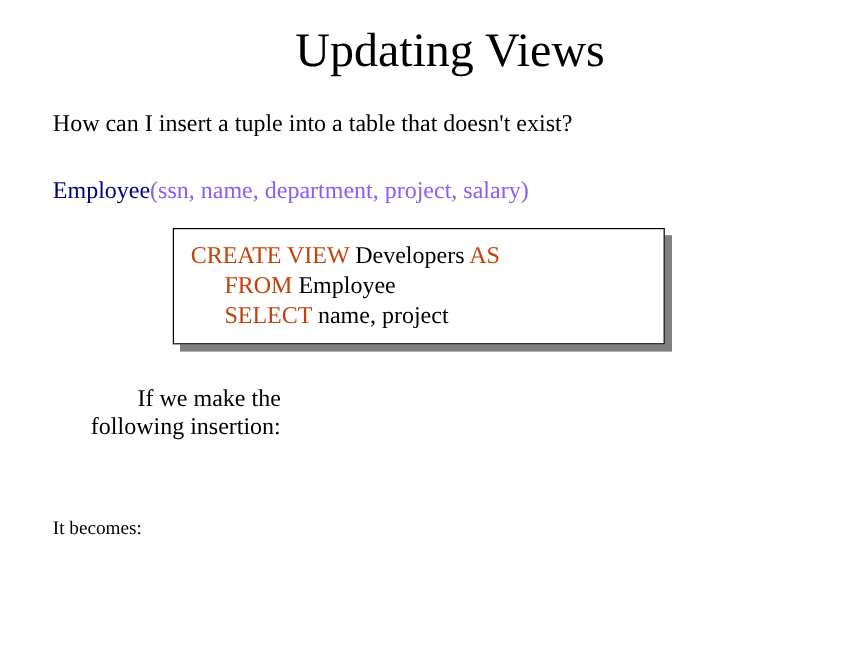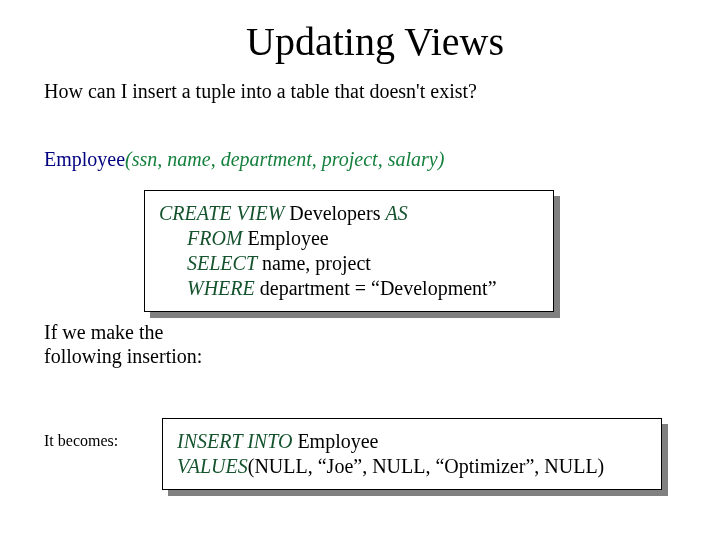--- a/index.html
+++ b/index.html
@@ -22,57 +22,58 @@
     top: 18px;
     left: 0;
     width: 100%;
     text-align: center;
     font-size: 40px;
     font-weight: normal;
     padding-left: 15px;
   }
   .intro {
     position: absolute;
-    top: 80px;
+    top: 92px;
     left: 44px;
     font-size: 20px;
   }
   .schema {
     position: absolute;
     top: 148px;
     left: 44px;
     font-size: 20px;
   }
   .schema .rel { color: #000080; }
-  .schema .attrs { color: #15803d; font-style: italic; }
+  .schema .attrs { color: #8b5cf6; }
 
   .shadow-box {
     position: absolute;
     background: #ffffff;
     border: 1.5px solid #000;
     box-shadow: 6px 6px 0 0 #808080;
     padding: 10px 14px;
     font-size: 20px;
     line-height: 1.25;
   }
-  .kw { color: #14532d; font-style: italic; }
+  .kw { color: #c2410c; }
   .indent { padding-left: 28px; display: block; }
 
   .box1 {
     top: 190px;
     left: 144px;
     width: 380px;
   }
   .label-if {
     position: absolute;
     top: 320px;
     left: 44px;
     font-size: 20px;
     width: 190px;
     line-height: 1.2;
+    text-align: right;
   }
   .box2 {
     top: 324px;
     left: 266px;
     width: 280px;
   }
   .label-becomes {
     position: absolute;
     top: 432px;
     left: 44px;
@@ -94,26 +95,21 @@
   <div class="intro">How can I insert a tuple into a table that doesn't exist?</div>
 
   <div class="schema">
     <span class="rel">Employee</span><span class="attrs">(ssn, name, department, project, salary)</span>
   </div>
 
   <div class="shadow-box box1">
     <span class="kw">CREATE VIEW</span><span>  Developers </span><span class="kw">AS</span>
     <span class="indent"><span class="kw">FROM</span><span>  Employee</span></span>
     <span class="indent"><span class="kw">SELECT</span><span> name, project</span></span>
-    <span class="indent"><span class="kw">WHERE</span><span> department = “Development”</span></span>
   </div>
 
   <div class="label-if">If we make the following insertion:</div>
 
 
   <div class="label-becomes">It becomes:</div>
 
-  <div class="shadow-box box3">
-    <span class="kw">INSERT INTO</span><span>  Employee</span><br>
-    <span class="kw">VALUES</span><span>(NULL, “Joe”, NULL, “Optimizer”, NULL)</span>
-  </div>
 
 </div>
 
 </body></html>

